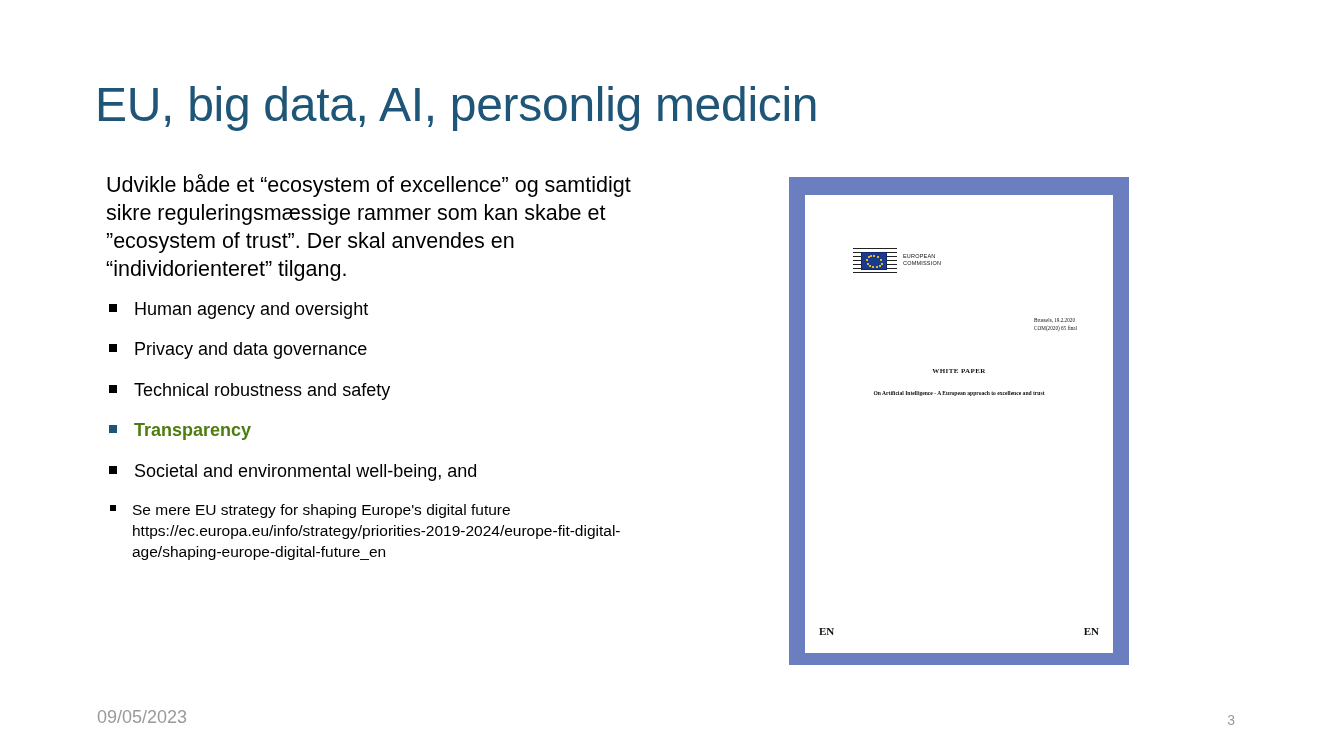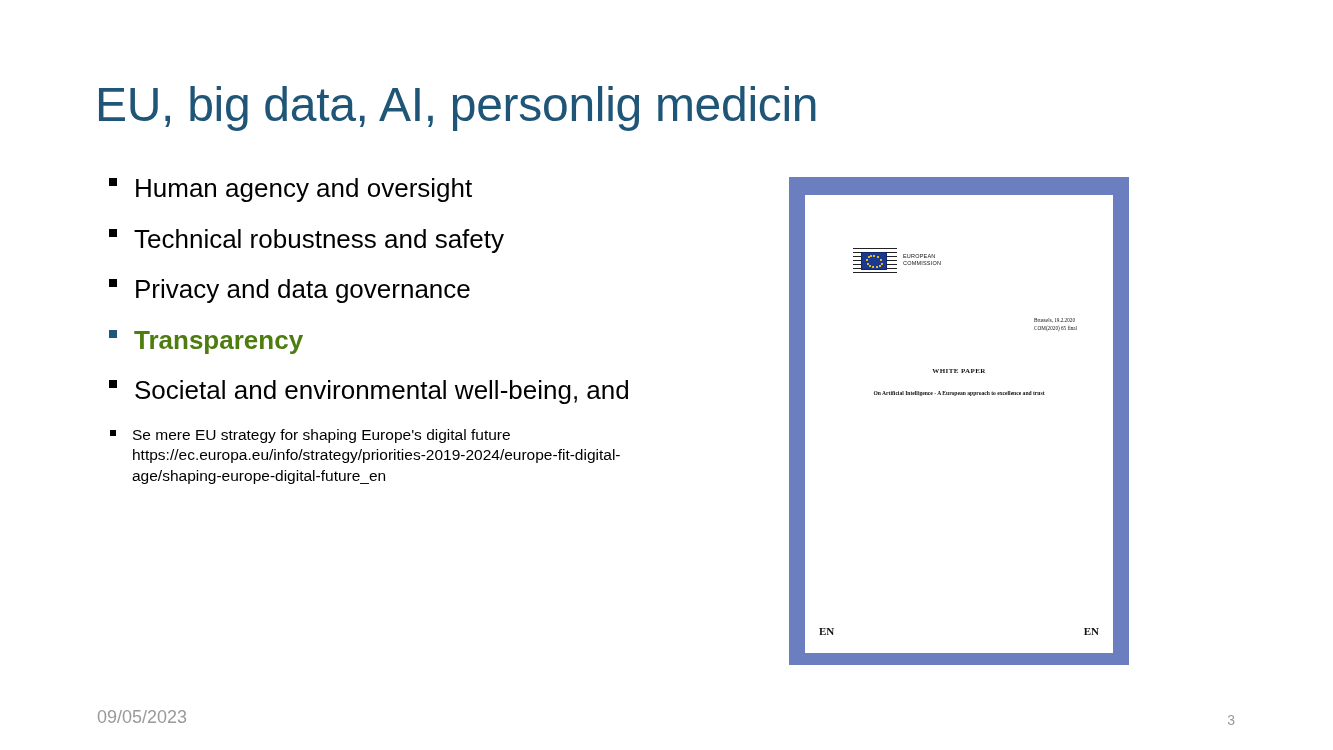--- a/index.html
+++ b/index.html
@@ -47,21 +47,21 @@
 
   ul.bullets {
     list-style: none;
     margin: 0;
     padding: 0;
   }
   ul.bullets li {
     position: relative;
     padding-left: 28px;
     margin-bottom: 18px;
-    font-size: 26px;
+    font-size: 18px;
     line-height: 1.25;
     color: #000000;
   }
   ul.bullets li .marker {
     position: absolute;
     left: 3px;
     top: 6px;
     width: 8px;
     height: 8px;
     background: #000000;
@@ -217,33 +217,34 @@
     color: #9a9a9a;
   }
 </style>
 </head>
 <body>
 
 <div class="slide-title">EU, big data, AI, personlig medicin</div>
 
 <div class="body-col">
 
+  <p class="intro-para">Udvikle både et “ecosystem of excellence” og samtidigt sikre reguleringsmæssige rammer som kan skabe  et ”ecosystem of trust”. Der skal anvendes en “individorienteret” tilgang.</p>
 
   <ul class="bullets">
     <li>
       <span class="marker"></span>
       <span>Human agency and oversight</span>
     </li>
     <li>
       <span class="marker"></span>
+      <span>Privacy and data governance</span>
+    </li>
+    <li>
+      <span class="marker"></span>
       <span>Technical robustness and safety</span>
-    </li>
-    <li>
-      <span class="marker"></span>
-      <span>Privacy and data governance</span>
     </li>
     <li class="accent">
       <span class="marker"></span>
       <span>Transparency</span>
     </li>
     <li>
       <span class="marker"></span>
       <span>Societal and environmental well-being, and</span>
     </li>
     <li class="small">

